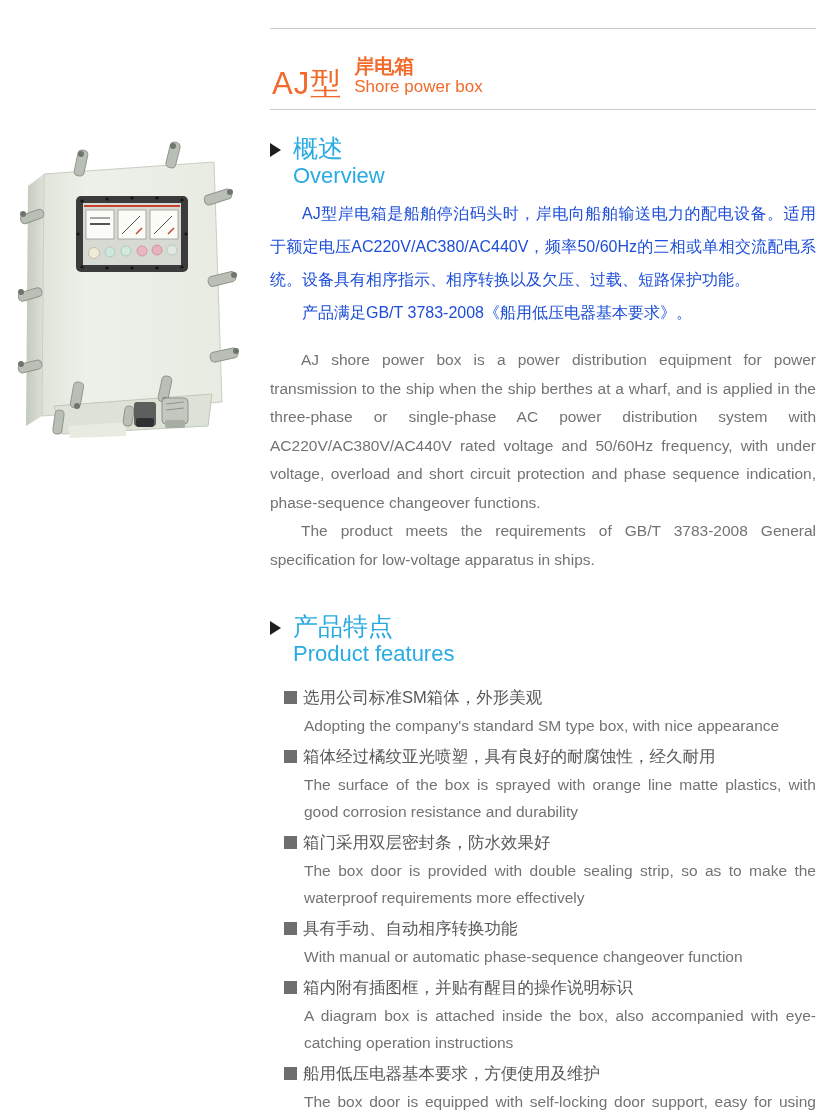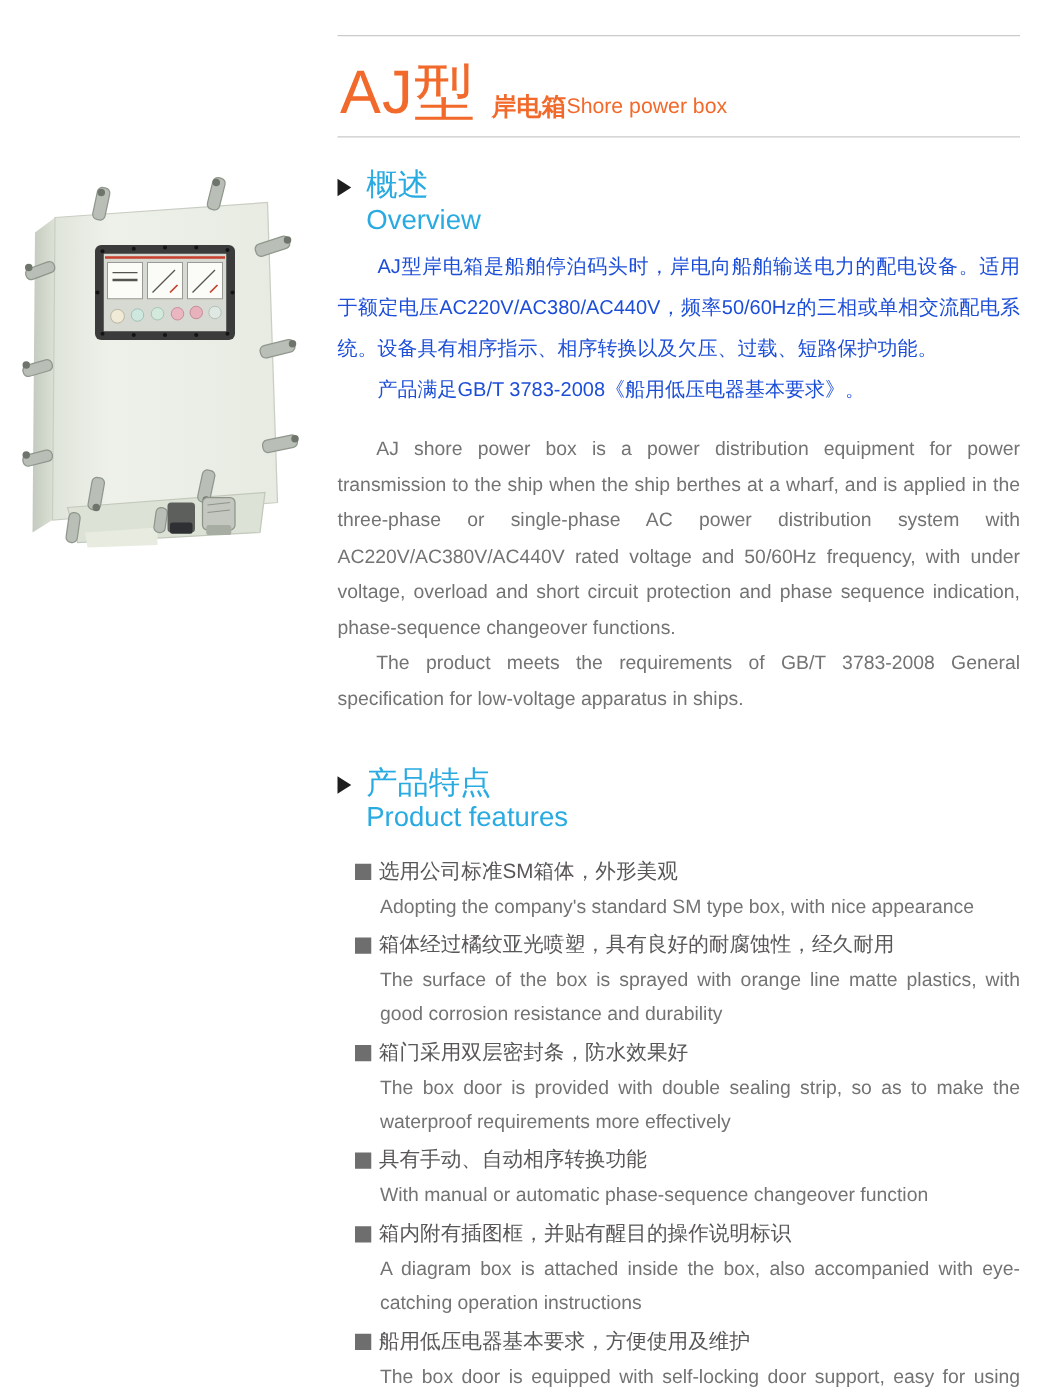--- a/index.html
+++ b/index.html
@@ -28,24 +28,24 @@
   .rule { border: none; border-top: 1px solid #c9caca; height: 0; }
   .rule-top { margin-top: 28px; }
   .rule-under { margin-top: 0; }
 
   
   .title-block {
     display: flex; align-items: flex-end; gap: 12px;
     padding: 16px 0 10px 2px; height: 80px;
   }
   .model {
-    font-size: 49px; line-height: 1; color: #f26a2b; font-weight: 400;
+    font-size: 31px; line-height: 1; color: #f26a2b; font-weight: 400;
     letter-spacing: 1px;
   }
-  .subtitle { display: flex; flex-direction: row; line-height: 1.1; padding-bottom: 2px; }
+  .subtitle { display: flex; flex-direction: column; line-height: 1.1; padding-bottom: 2px; }
   .sub-cn { font-size: 20px; font-weight: 700; color: #f26a2b; }
   .sub-en { font-size: 17px; color: #f26a2b; margin-top: 1px; }
 
   
   .sec-head { display: flex; align-items: flex-start; gap: 12px; }
   .tri {
     width: 0; height: 0; margin-top: 9px;
     border-left: 11px solid #1e1e1e;
     border-top: 7px solid transparent;
     border-bottom: 7px solid transparent;

